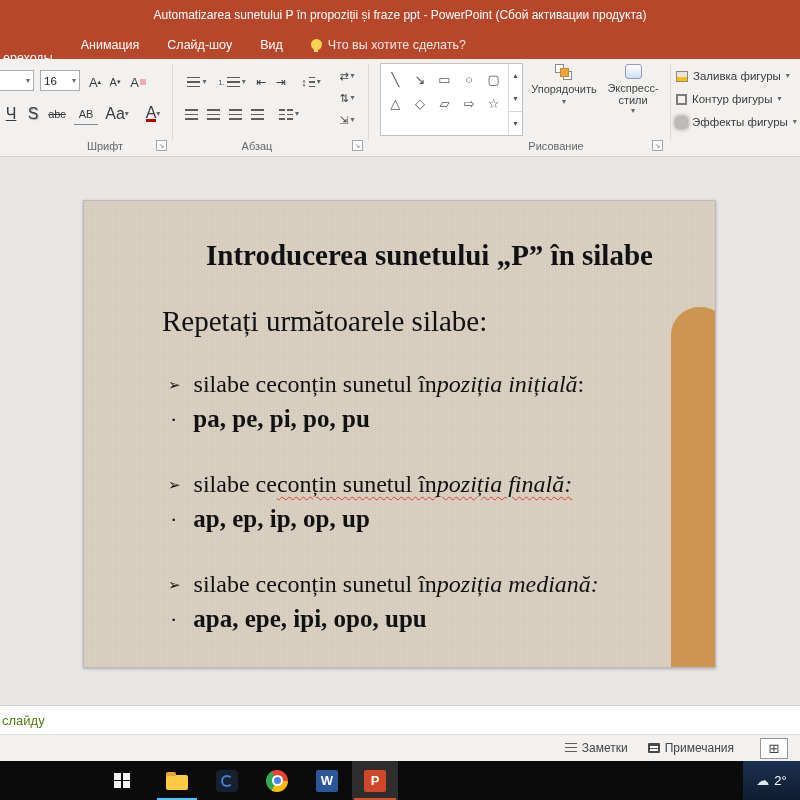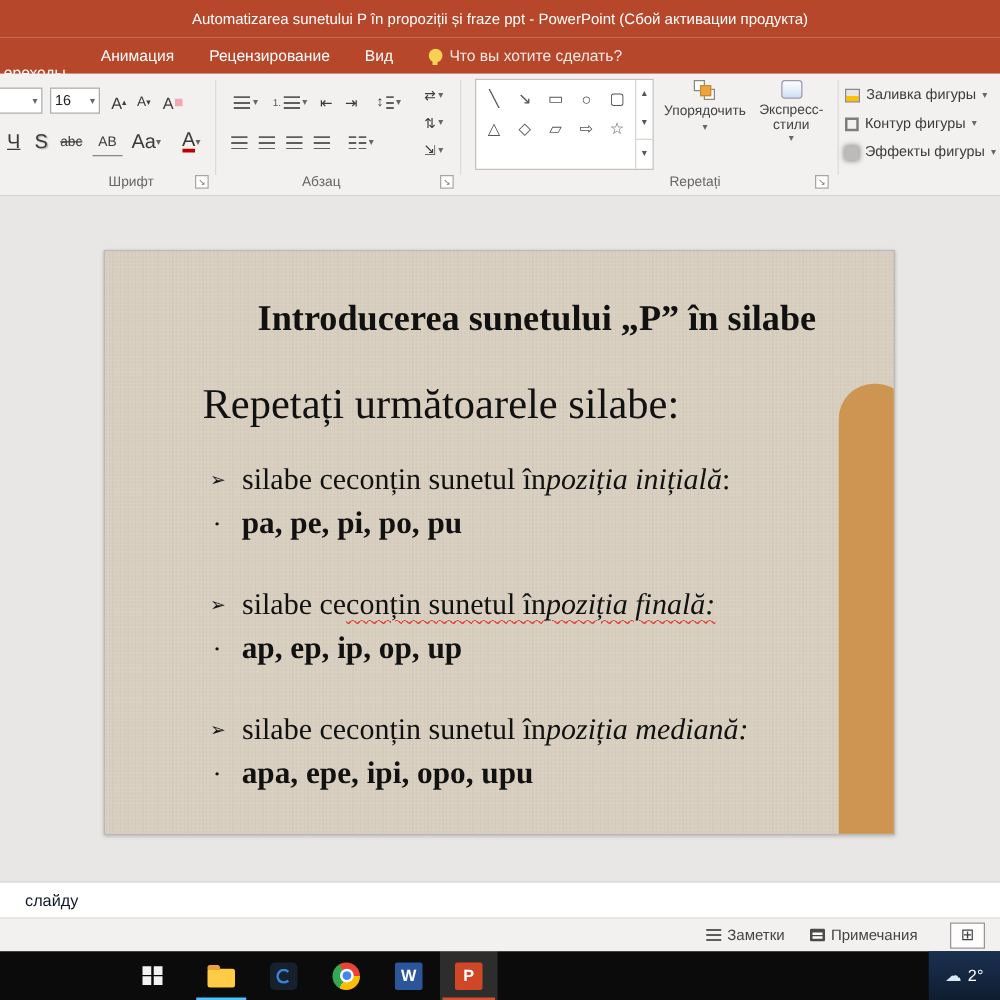--- a/index.html
+++ b/index.html
@@ -45,33 +45,33 @@
   .arr-sq i{position:absolute;width:9px;height:9px;border:1px solid #8a8886;background:#fff;}
   .arr-sq i.or{background:#f0a23c;border-color:#c98a2f;left:5px;top:4px;}
   .qs-icon{width:17px;height:15px;border:1px solid #9a98b6;border-radius:3px;background:linear-gradient(#ffffff,#cfe0f2);}
 
   
   .canvas{position:absolute;left:0;top:157px;width:800px;height:548px;background:#e9e7e5;}
   .slide{position:absolute;left:83px;top:43px;width:633px;height:468px;background:#d9cfc0;border:1px solid #bdbbb9;box-shadow:0 1px 3px rgba(0,0,0,.25);overflow:hidden;
          background-image:repeating-linear-gradient(0deg,rgba(255,255,255,.05) 0 1px,transparent 1px 3px),repeating-linear-gradient(90deg,rgba(0,0,0,.025) 0 1px,transparent 1px 3px);}
   .slide *{font-family:"Liberation Serif","DejaVu Serif",serif;color:#111;}
   .sl-title{position:absolute;top:38px;left:60px;right:0;text-align:center;font-weight:bold;font-size:29px;white-space:nowrap;}
-  .sl-intro{position:absolute;top:104px;left:78px;font-size:34px;}
+  .sl-intro{position:absolute;top:104px;left:78px;font-size:29px;}
   .bline{position:absolute;left:84px;font-size:24px;display:flex;align-items:baseline;white-space:nowrap;}
   .marker{font-family:"DejaVu Sans",sans-serif !important;font-size:15px;margin-right:13px;position:relative;top:-2px;}
   .em{font-style:italic;}
   .sq{text-decoration:underline;text-decoration-style:wavy;text-decoration-color:#e03c31;text-decoration-thickness:1px;text-underline-offset:4px;}
   .sline{position:absolute;left:86px;font-size:25px;font-weight:bold;display:flex;align-items:baseline;white-space:nowrap;}
   .smarker{font-size:22px;margin-right:16px;font-weight:normal;}
   .arm{position:absolute;right:-14px;top:106px;width:58px;height:362px;background:#cd9551;border-radius:28px 28px 0 0;}
   .board{position:absolute;left:652px;top:170px;width:112px;height:215px;background:#594a3e;transform:rotate(-2.5deg);}
 
   
   .notespane{position:absolute;left:0;top:705px;width:800px;height:29px;background:#fff;border-top:1px solid #d0cece;display:flex;align-items:center;}
-  .notespane span{font-size:13px;color:#0f172a;margin-left:20px;}
+  .notespane span{font-size:13px;color:#4d7c0f;margin-left:2px;}
   .statusbar{position:absolute;left:0;top:734px;width:800px;height:27px;background:#f3f1ef;border-top:1px solid #e1dfdd;display:flex;align-items:center;justify-content:flex-end;gap:20px;padding-right:12px;font-size:12px;color:#444;}
   .sbitem{display:flex;align-items:center;gap:5px;}
   .ic-note{width:12px;height:10px;background:repeating-linear-gradient(to bottom,#5f5d5b 0 1.5px,transparent 1.5px 4px);}
   .ic-comment{width:12px;height:10px;background:#4a4a4a;border-radius:1px;position:relative;}
   .ic-comment::after{content:"";position:absolute;left:2px;top:3px;width:8px;height:1.5px;background:#fff;box-shadow:0 3px 0 #fff;}
   .viewbtn{width:28px;height:21px;border:1px solid #979593;background:#fdfdfd;display:flex;align-items:center;justify-content:center;font-size:13px;color:#444;margin-left:6px;}
 
   
   .taskbar{position:absolute;left:0;top:761px;width:800px;height:39px;background:#0b0b0b;}
   .tcell{position:absolute;top:0;height:39px;display:flex;align-items:center;justify-content:center;}
@@ -92,21 +92,21 @@
 </head>
 <body>
 
 <div class="titlebar">
   <span>Automatizarea sunetului P în propoziții și fraze ppt - PowerPoint (Сбой активации продукта)</span>
 </div>
 
 <div class="tabbar">
   <span class="tab" style="padding-left:3px;margin-top:26px;">ереходы</span>
   <span class="tab">Анимация</span>
-  <span class="tab">Рецензирование</span>
+  <span class="tab">Слайд-шоу</span>
   <span class="tab">Вид</span>
   <span class="tellme">
     <span class="bulb"></span>
     <span>Что вы хотите сделать?</span>
   </span>
 </div>
 
 <div class="ribbon">
 
   <div class="combo" style="left:-70px;width:104px;">
@@ -239,21 +239,21 @@
       </span>
     <span class="lbl">Упорядочить</span>
     <span class="caret">▾</span>
   </div>
   <div class="bigbtn" style="left:601px;width:64px;">
     <span class="qs-icon"></span>
     <span class="lbl">Экспресс-</span>
     <span class="lbl" style="margin-top:-3px;">стили</span>
     <span class="caret" style="margin-top:-2px;">▾</span>
   </div>
-  <span class="gcap" style="left:476px;width:160px;">Repetați</span>
+  <span class="gcap" style="left:476px;width:160px;">Рисование</span>
   <div class="launcher" style="left:652px;">
       <span>↘</span>
     </div>
   <div class="vsep" style="left:670px;"></div>
 
   <div class="fmtrow" style="top:7px;">
     <span class="ic-fill"></span>
     <span>Заливка фигуры</span>
     <span class="caret">▾</span>
   </div>

